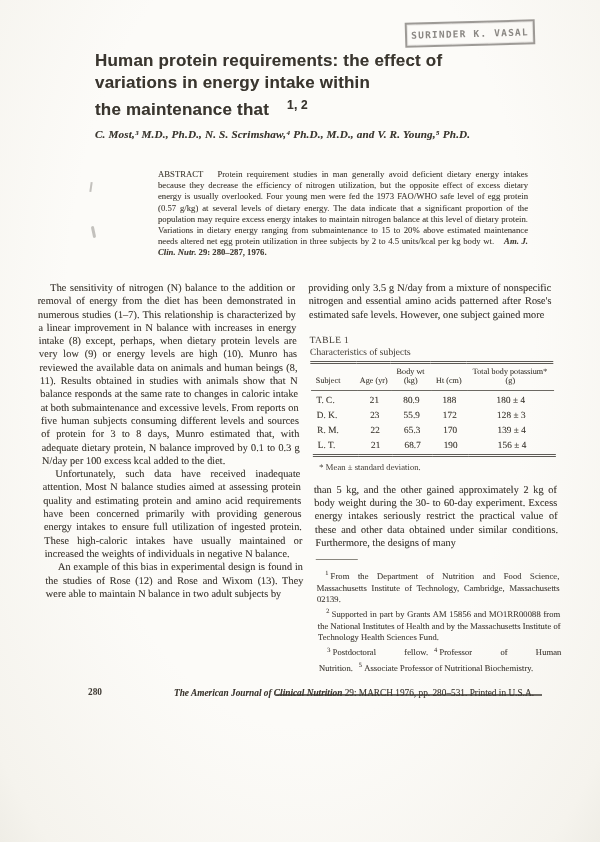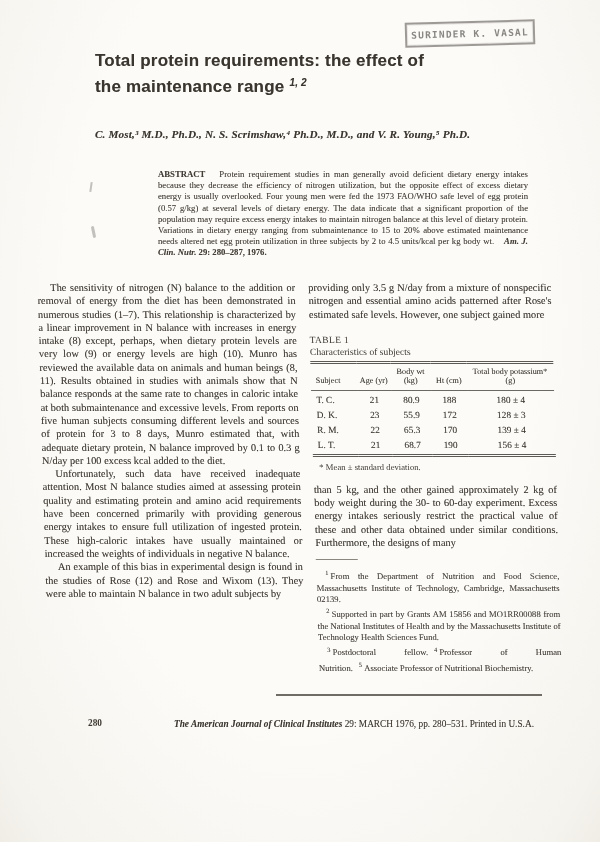--- a/index.html
+++ b/index.html
@@ -29,35 +29,35 @@
   }
   
   .title {
     position: absolute; left: 95px; top: 50px; width: 410px;
     font-family: "Liberation Sans", sans-serif;
     font-size: 17px; font-weight: 600; letter-spacing: 0.2px;
     line-height: 22px; color: #3a362f;
     text-shadow: 0 0 0.6px rgba(58,54,47,0.4);
   }
   .tline { display: block; }
-  .tsup { font-size: 10px; vertical-align: 6px; margin-left: 5px; font-style: italic; }
+  .tsup { font-size: 12px; vertical-align: 6px; margin-left: 18px; }
   .authors {
     position: absolute; left: 95px; top: 128px; width: 430px;
     font-style: italic; font-weight: bold;
     font-size: 11.2px; letter-spacing: 0.15px; color: #3a362f;
     text-shadow: 0 0 0.5px rgba(58,54,47,0.35);
   }
   
   .abstract {
     position: absolute; left: 158px; top: 169px; width: 370px;
     font-size: 8.7px; line-height: 11.2px;
     text-align: justify; color: #423d35;
     text-shadow: 0 0 0.5px rgba(66,61,53,0.35);
   }
-  .abs-label { font-weight: bold; padding-right: 14px; }
+  .abs-label { font-weight: normal; padding-right: 14px; }
   .abs-cite { margin-left: 10px; font-weight: bold; }
   .abs-cite-rest { font-weight: bold; }
   
   .columns {
     position: absolute; left: 37px; top: 281px; width: 514px;
     display: flex; gap: 13px;
     transform: skewX(1.6deg); transform-origin: 0 0;
   }
   .col-left  { width: 258px; }
   .col-right { width: 243px; }
@@ -101,21 +101,21 @@
     text-align: justify; text-indent: 9px; color: #45403a;
     text-shadow: 0 0 0.5px rgba(69,64,58,0.35);
   }
   .fn sup { font-size: 6.5px; margin-right: 2px; }
   .fn .fnpart { margin-right: 6px; }
   
   .footer-rule {
     position: absolute; left: 276px; top: 694px;
     width: 266px; height: 1.5px; background: #6f6c66;
   }
-  .footer { position: absolute; left: 0; top: 718px; width: 600px; height: 16px; font-size: 9.3px; }
+  .footer { position: absolute; left: 0; top: 687px; width: 600px; height: 16px; font-size: 9.3px; }
   .pageno  { position: absolute; left: 88px; top: 0; font-weight: bold; color: #3d3831; }
   .journal { position: absolute; left: 174px; top: 1px; color: #3d3831; white-space: nowrap;
              text-shadow: 0 0 0.5px rgba(61,56,49,0.35); }
   .journal i { font-weight: bold; }
   
   .artifact { position: absolute; background: rgba(90,86,80,0.35); }
   .a1 { left: 90px; top: 182px; width: 2px; height: 10px; transform: rotate(8deg); }
   .a2 { left: 92px; top: 226px; width: 3px; height: 12px; transform: rotate(-12deg); border-radius: 2px; }
 </style>
 </head>
@@ -124,22 +124,23 @@
 <div class="page">
 
   <div class="stamp">
     <span>SURINDER K. VASAL</span>
   </div>
 
   <div class="artifact a1"></div>
   <div class="artifact a2"></div>
 
   <h1 class="title">
-    <span class="tline">Total protein requirements: the effect of</span>
-    <span class="tline"><span>the maintenance range</span><sup class="tsup">1, 2</sup></span>
+    <span class="tline">Human protein requirements: the effect of</span>
+    <span class="tline">variations in energy intake within</span>
+    <span class="tline"><span>the maintenance that</span><sup class="tsup">1, 2</sup></span>
   </h1>
 
   <div class="authors">C. Most,³ M.D., Ph.D., N. S. Scrimshaw,⁴ Ph.D., M.D., and V. R. Young,⁵ Ph.D.</div>
 
   <p class="abstract"><span class="abs-label">ABSTRACT</span><span>Protein requirement studies in man generally avoid deficient dietary energy intakes because they decrease the efficiency of nitrogen utilization, but the opposite effect of excess dietary energy is usually overlooked. Four young men were fed the 1973 FAO/WHO safe level of egg protein (0.57 g/kg) at several levels of dietary energy. The data indicate that a significant proportion of the population may require excess energy intakes to maintain nitrogen balance at this level of dietary protein. Variations in dietary energy ranging from submaintenance to 15 to 20% above estimated maintenance needs altered net egg protein utilization in three subjects by 2 to 4.5 units/kcal per kg body wt.</span><i class="abs-cite">Am. J. Clin. Nutr.</i> <span class="abs-cite-rest">29: 280–287, 1976.</span></p>
 
   <div class="columns">
 
     <div class="col-left">
       <p class="body-p indent">The sensitivity of nitrogen (N) balance to the addition or removal of energy from the diet has been demonstrated in numerous studies (1–7). This relationship is characterized by a linear improvement in N balance with increases in energy intake (8) except, perhaps, when dietary protein levels are very low (9) or energy levels are high (10). Munro has reviewed the available data on animals and human beings (8, 11). Results obtained in studies with animals show that N balance responds at the same rate to changes in caloric intake at both submaintenance and excessive levels. From reports on five human subjects consuming different levels and sources of protein for 3 to 8 days, Munro estimated that, with adequate dietary protein, N balance improved by 0.1 to 0.3 g N/day per 100 excess kcal added to the diet.</p>
@@ -205,16 +206,16 @@
         <p class="fn"><sup>1</sup><span>From the Department of Nutrition and Food Science, Massachusetts Institute of Technology, Cambridge, Massachusetts 02139.</span></p>
         <p class="fn"><sup>2</sup><span>Supported in part by Grants AM 15856 and MO1RR00088 from the National Institutes of Health and by the Massachusetts Institute of Technology Health Sciences Fund.</span></p>
         <p class="fn"><sup>3</sup><span class="fnpart">Postdoctoral fellow.</span><sup>4</sup><span class="fnpart">Professor of Human Nutrition.</span><sup>5</sup><span>Associate Professor of Nutritional Biochemistry.</span></p>
       </div>
     </div>
   </div>
 
   <div class="footer-rule"></div>
   <div class="footer">
     <span class="pageno">280</span>
-    <span class="journal"><i>The American Journal of Clinical Institutes</i> <span>29: MARCH 1976, pp. 280–531. Printed in U.S.A.</span></span>
+    <span class="journal"><i>The American Journal of Clinical Nutrition</i> <span>29: MARCH 1976, pp. 280–531. Printed in U.S.A.</span></span>
   </div>
 
 </div>
 
 </body></html>

